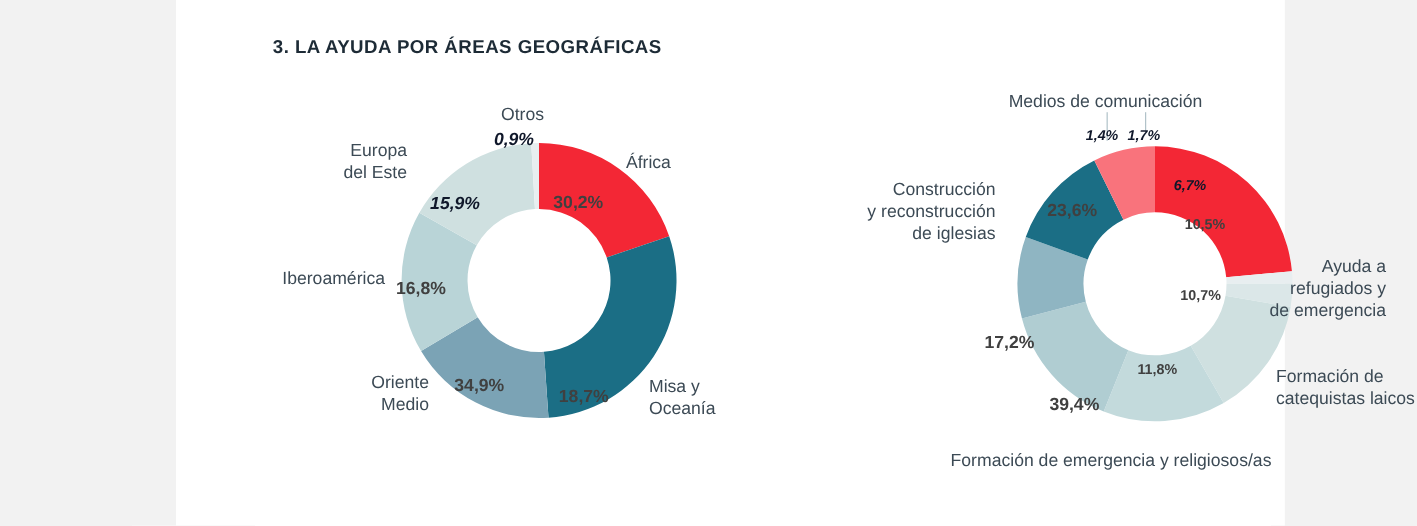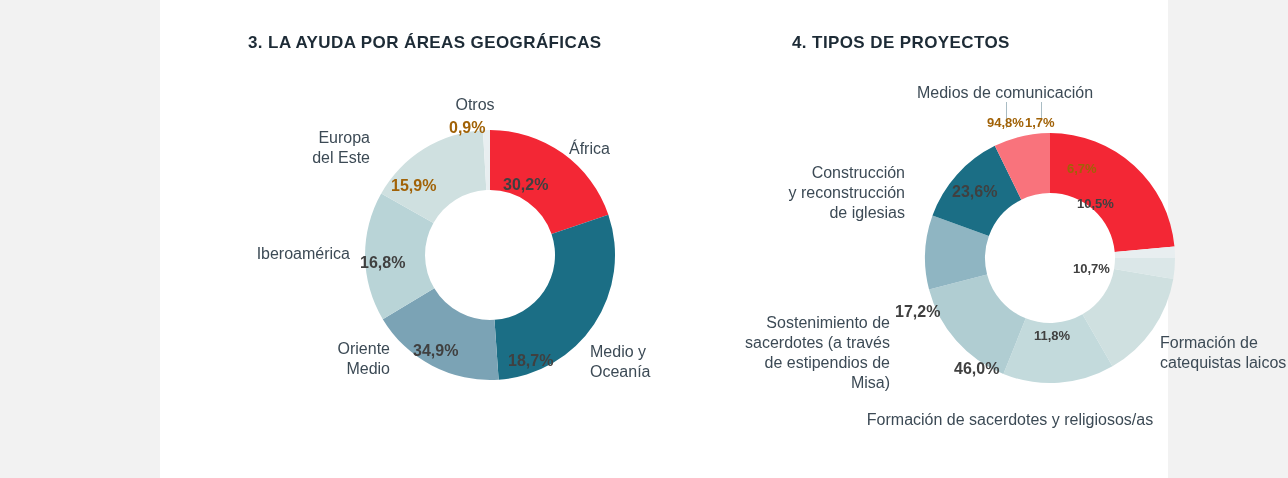--- a/index.html
+++ b/index.html
@@ -48,21 +48,21 @@
   .donut-svg { display: block; }
 
   .slice-label {
     position: absolute;
     font-size: 16px;
     font-weight: bold;
     color: #404040;
     white-space: nowrap;
     pointer-events: none;
   }
-  .slice-label.teal { color: #a16207; }
+  .slice-label.teal { color: #0f172a; font-style: italic; }
   .slice-label.small { font-size: 13px; }
 
   .cat-label {
     position: absolute;
     font-size: 16px;
     color: #3c4a55;
     line-height: 1.25;
     white-space: pre-line;
   }
   .cat-label.r { text-align: right; }
@@ -117,34 +117,33 @@
     </div>
 
     <div class="slice-label" style="left: 343px; top: 176px;">30,2%</div>
     <div class="slice-label" style="left: 348px; top: 352px;">18,7%</div>
     <div class="slice-label" style="left: 253px; top: 342px;">34,9%</div>
     <div class="slice-label" style="left: 200px; top: 254px;">16,8%</div>
     <div class="slice-label teal" style="left: 231px; top: 177px;">15,9%</div>
     <div class="slice-label teal" style="left: 289px; top: 119px;">0,9%</div>
 
     <div class="cat-label l" style="left: 409px; top: 139px;">África</div>
-    <div class="cat-label l" style="left: 430px; top: 342px;">Medio y
+    <div class="cat-label l" style="left: 430px; top: 342px;">Misa y
 Oceanía</div>
     <div class="cat-label r" style="left: 110px; top: 339px; width: 120px;">Oriente
 Medio</div>
     <div class="cat-label r" style="left: 40px; top: 244px; width: 150px;">Iberoamérica</div>
     <div class="cat-label r" style="left: 100px; top: 128px; width: 110px;">Europa
 del Este</div>
     <div class="cat-label c" style="left: 270px; top: 95px; width: 90px;">Otros</div>
 
   </div>
 
   <div class="panel" id="panel-right">
 
-    <div class="panel-title" id="title-right">4. TIPOS DE PROYECTOS</div>
 
     <div class="donut-wrap" id="donut-right">
       <svg class="donut-svg" width="260" height="260" viewBox="0 0 260 260">
         <g transform="translate(130,130)">
 
           <path d="M 0 -125 A 125 125 0 0 1 124.48 -11.40 L 64.73 -5.93 A 65 65 0 0 0 0 -65 Z" fill="#f32735"></path>
 
           <path d="M 124.48 -11.40 A 125 125 0 0 1 125 0 L 65 0 A 65 65 0 0 0 64.73 -5.93 Z" fill="#e8eef0"></path>
 
           <path d="M 125 0 A 125 125 0 0 1 123.28 21.06 L 64.10 10.95 A 65 65 0 0 0 65 0 Z" fill="#dbe7e8"></path>
@@ -161,35 +160,35 @@
 
           <path d="M -55.17 -112.16 A 125 125 0 0 1 0 -125 L 0 -65 A 65 65 0 0 0 -28.69 -58.32 Z" fill="#f9737c"></path>
         </g>
       </svg>
     </div>
 
     <div class="leader v" style="left: 246px; top: 102px; height: 26px;"></div>
     <div class="leader v" style="left: 281px; top: 102px; height: 18px;"></div>
 
     <div class="slice-label" style="left: 192px; top: 183px;">23,6%</div>
-    <div class="slice-label teal small" style="left: 227px; top: 115px;">94,8%</div>
+    <div class="slice-label teal small" style="left: 227px; top: 115px;">1,4%</div>
     <div class="slice-label teal small" style="left: 265px; top: 115px;">1,7%</div>
     <div class="slice-label teal small" style="left: 307px; top: 161px;">6,7%</div>
     <div class="slice-label small" style="left: 317px; top: 196px;">10,5%</div>
     <div class="slice-label small" style="left: 313px; top: 261px;">10,7%</div>
     <div class="slice-label small" style="left: 274px; top: 328px;">11,8%</div>
-    <div class="slice-label" style="left: 194px; top: 360px;">46,0%</div>
+    <div class="slice-label" style="left: 194px; top: 360px;">39,4%</div>
     <div class="slice-label" style="left: 135px; top: 303px;">17,2%</div>
 
     <div class="cat-label r" style="left: -10px; top: 163px; width: 155px;">Construcción
 y reconstrucción
 de iglesias</div>
     <div class="cat-label c" style="left: 70px; top: 83px; width: 350px;">Medios de comunicación</div>
+    <div class="cat-label r" style="left: 370px; top: 233px; width: 130px;">Ayuda a
+refugiados y
+de emergencia</div>
     <div class="cat-label l" style="left: 400px; top: 333px; width: 200px;">Formación de
 catequistas laicos</div>
-    <div class="cat-label c" style="left: 50px; top: 410px; width: 400px;">Formación de sacerdotes y religiosos/as</div>
-    <div class="cat-label r" style="left: -20px; top: 313px; width: 150px;">Sostenimiento de
-sacerdotes (a través
-de estipendios de Misa)</div>
+    <div class="cat-label c" style="left: 50px; top: 410px; width: 400px;">Formación de emergencia y religiosos/as</div>
 
   </div>
 
 </div>
 
 </body></html>

